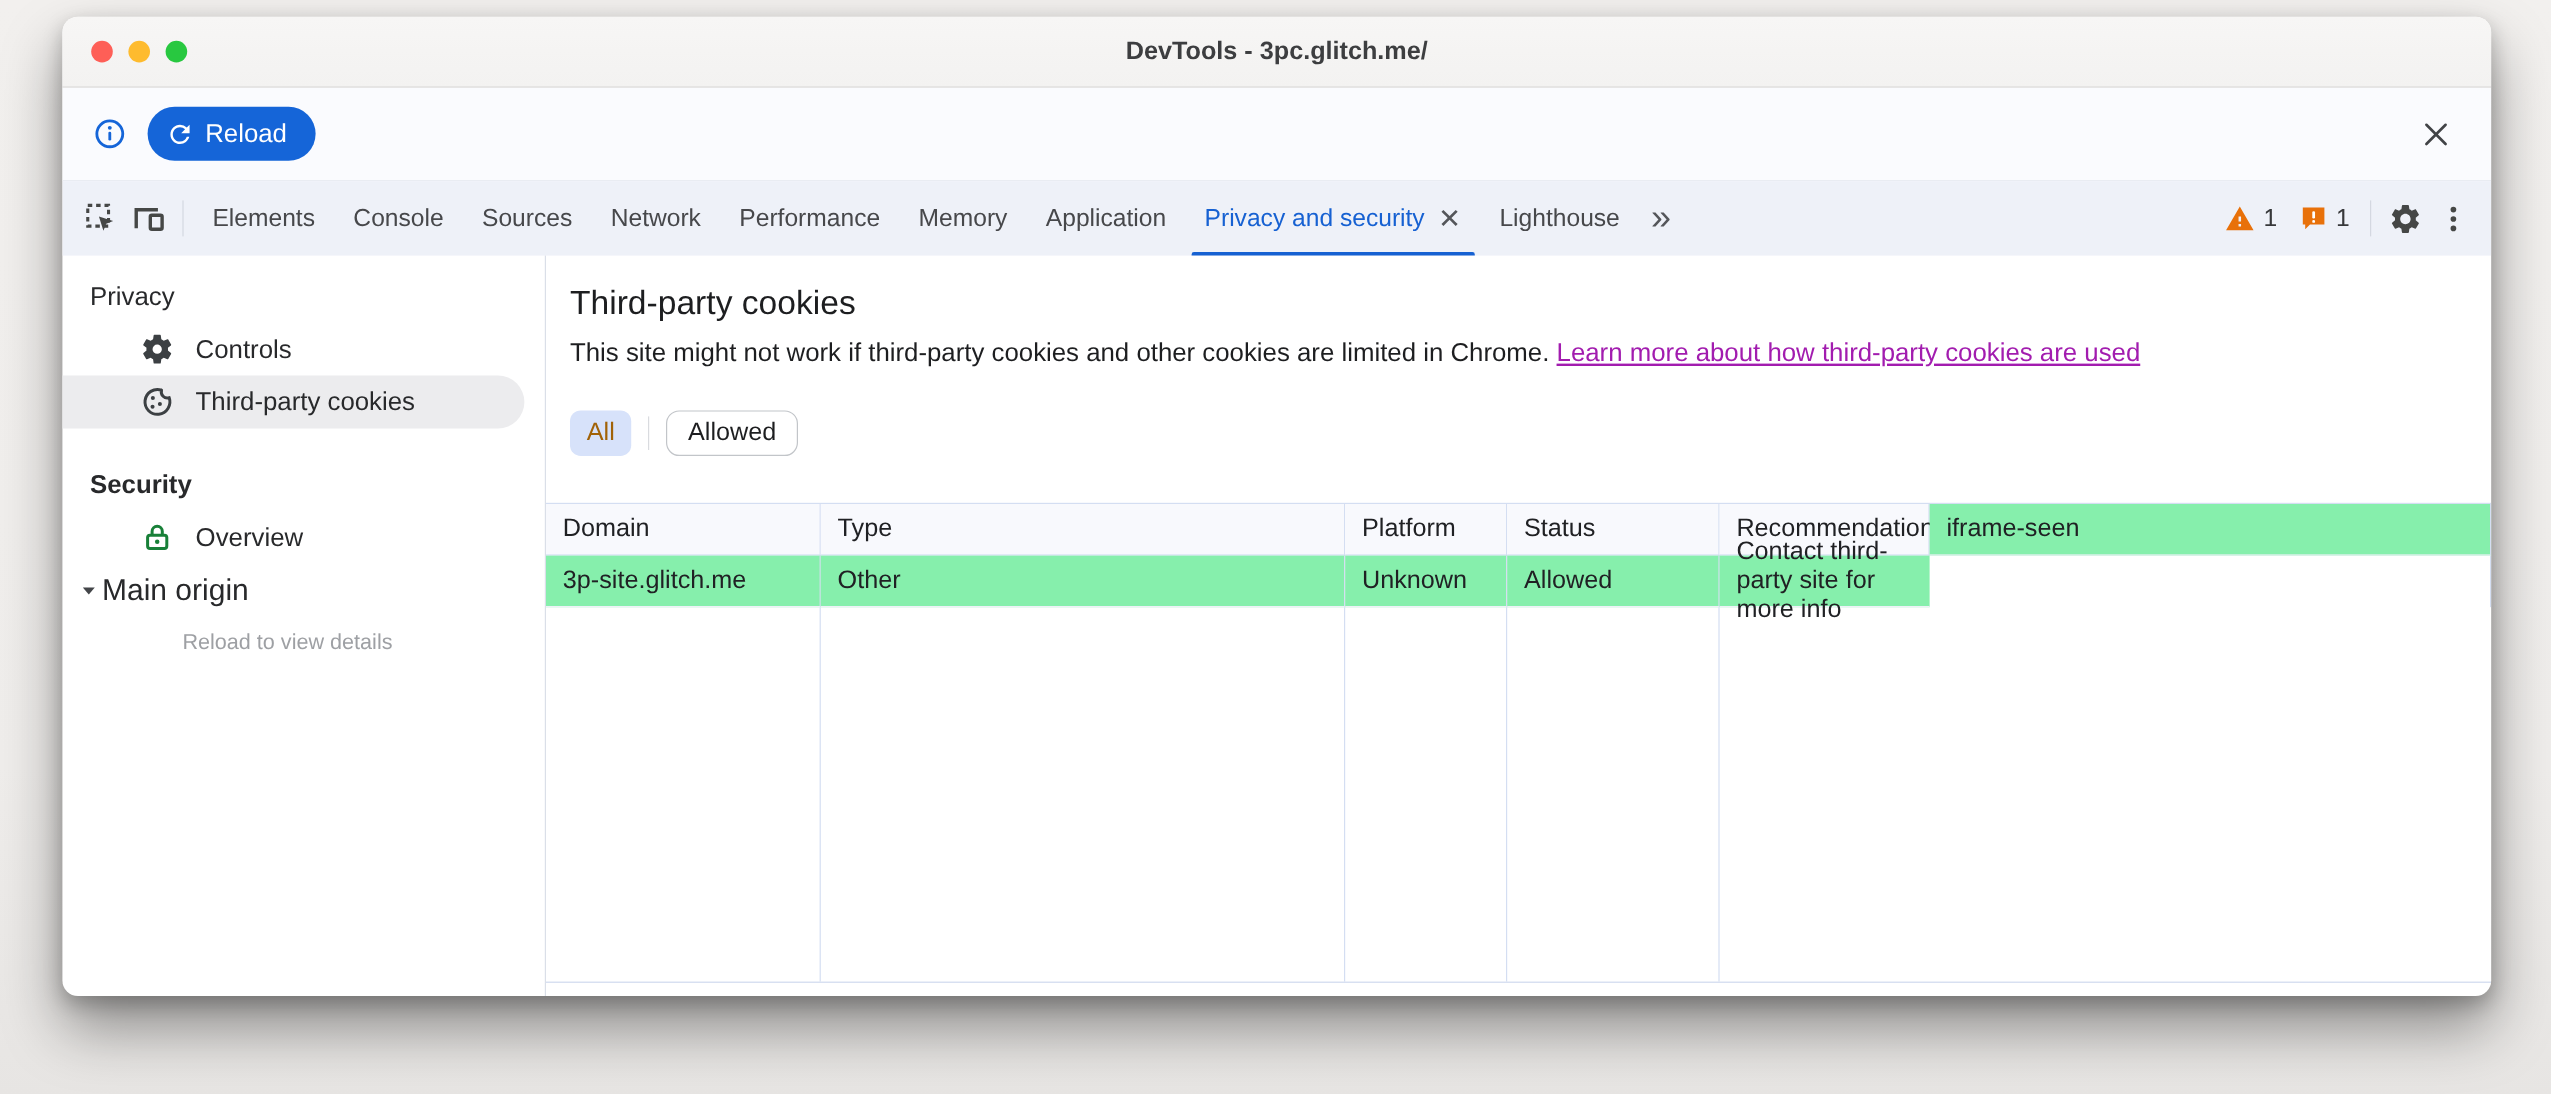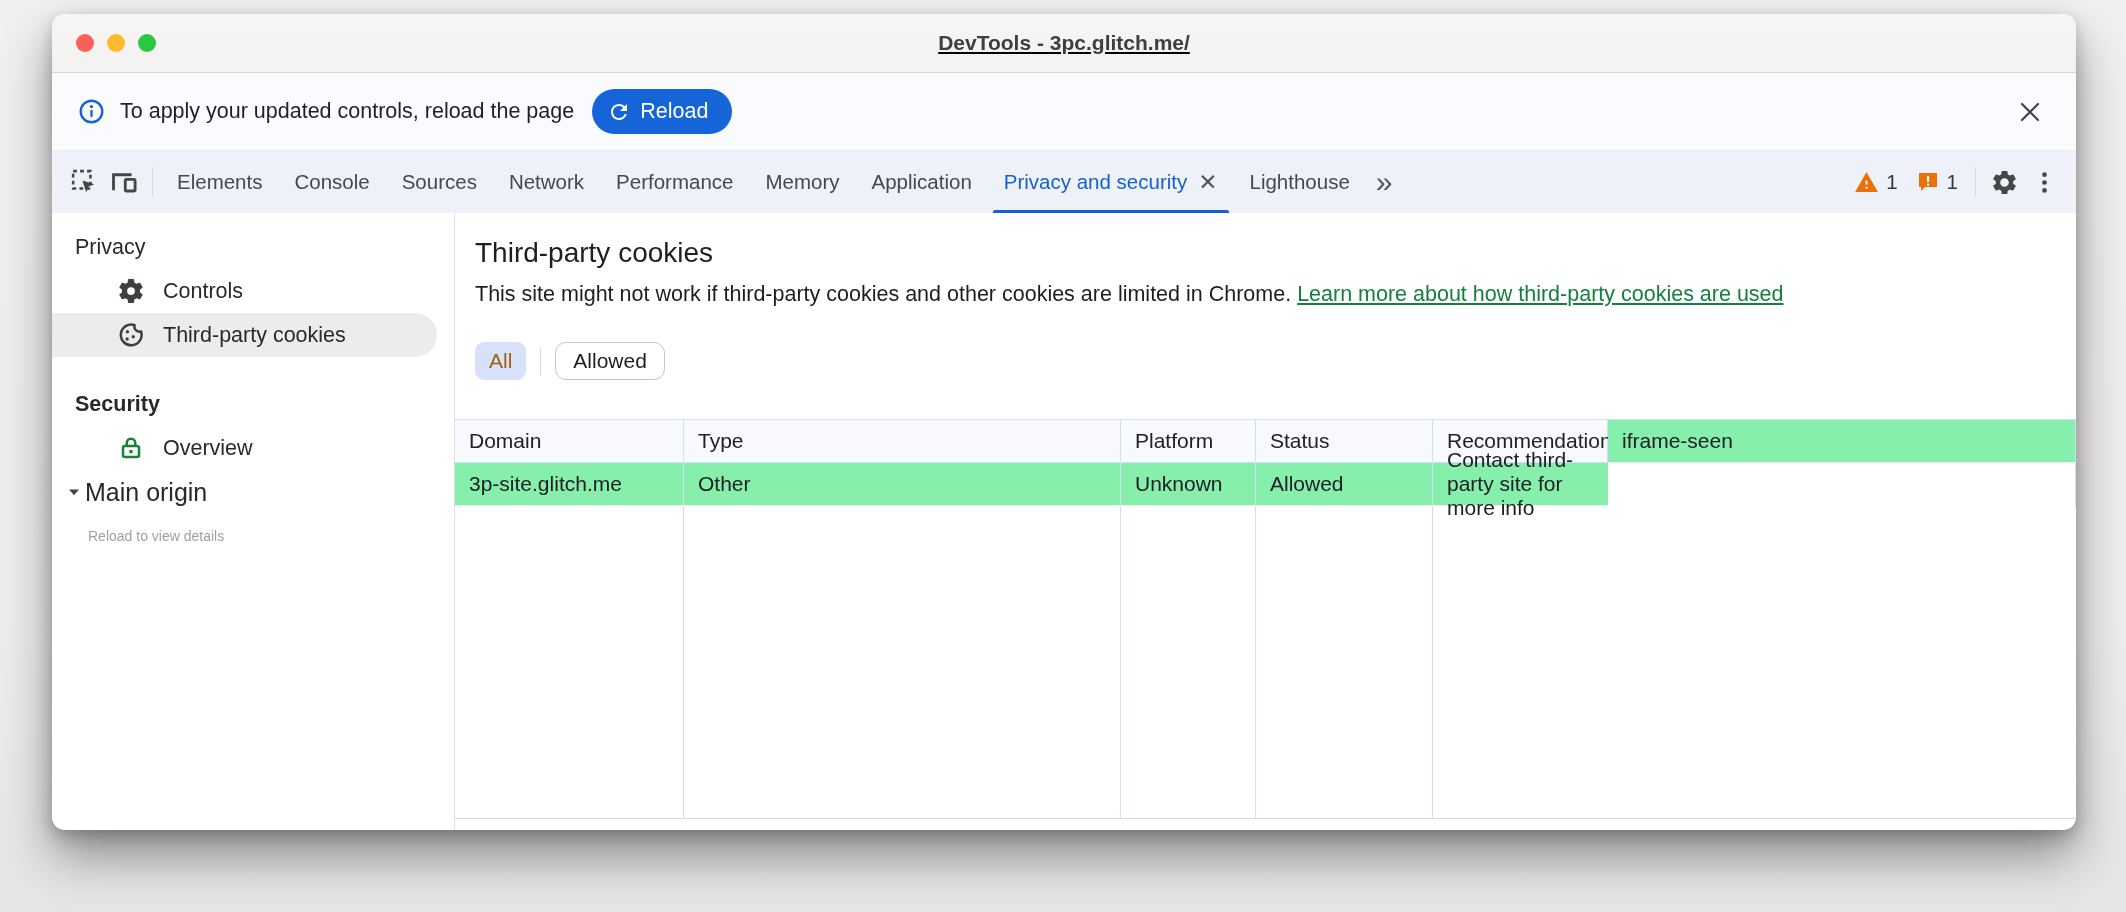--- a/index.html
+++ b/index.html
@@ -8,21 +8,21 @@
   .stage { position:relative; width:2126px; height:912px; overflow:hidden;
            background:linear-gradient(180deg,#f2f0ee 0%, #efedeb 70%, #e7e5e3 100%); }
   .window { position:absolute; left:52px; top:14px; width:2024px; height:816px;
             background:#fff; border-radius:13px; overflow:hidden;
             box-shadow:0 26px 50px rgba(0,0,0,.40), 0 6px 16px rgba(0,0,0,.22);
             display:flex; flex-direction:column; }
 
   
   .titlebar { height:59px; background:linear-gradient(#f7f6f5,#f3f2f1);
               border-bottom:1px solid #d8d6d4; position:relative;
-              display:flex; align-items:center; justify-content:center; flex:none;text-decoration:underline; }
+              display:flex; align-items:center; justify-content:center; flex:none; }
   .traffic { position:absolute; left:24px; top:0; height:100%; display:flex; align-items:center; gap:13px; }
   .light { width:18px; height:18px; border-radius:50%; }
   .light.red{ background:#fe5f57; } .light.yellow{ background:#febb2e; } .light.green{ background:#28c840; }
   .win-title { font-size:21px; font-weight:700; color:#3d3e40; }
 
   
   .infobar { height:78px; background:#fafbfe; border-bottom:1px solid #e9ecf2;
              display:flex; align-items:center; padding:0 26px; flex:none; }
   .infobar-text { font-size:21.5px; color:#1f2022; margin-left:15px; }
   .reload-btn { margin-left:18px; display:flex; align-items:center; gap:9px;
@@ -51,28 +51,28 @@
   .dt-body { flex:1; display:flex; min-height:0;border-radius:13px; }
   .sidebar { width:403px; flex:none; border-right:1px solid #dadfe8; padding-top:13px; }
   .side-heading { height:43px; display:flex; align-items:center; padding-left:23px;
                   font-size:21.5px; color:#28292b; }
   .side-item { height:44px; display:flex; align-items:center; gap:17px;
                padding-left:64px; font-size:21.5px; color:#28292b; cursor:pointer; }
   .side-item.selected { background:#ececee; border-radius:0 24px 24px 0; width:385px; }
   .side-sec2 { margin-top:26px;font-weight:bold; }
   .tree-item { height:44px; display:flex; align-items:center; gap:1px;
                padding-left:12px; font-size:25px; color:#28292b; cursor:pointer; }
-  .tree-child { height:43px; display:flex; align-items:center; padding-left:36px;
-                font-size:14px; color:#9ea0a4; }
+  .tree-child { height:43px; display:flex; align-items:center; padding-left:100px;
+                font-size:18px; color:#9ea0a4; }
 
   
   .main { flex:1; min-width:0; display:flex; flex-direction:column; }
   .main-title { margin:23px 0 0 20px; font-size:28px; font-weight:500; color:#1d1e20; line-height:34px; }
   .main-desc { margin:11px 0 0 20px; font-size:21.5px; color:#1d1e20; line-height:26px; }
-  .learn-link { color:#15803d; text-decoration:underline; cursor:pointer; }
+  .learn-link { color:#a21caf; text-decoration:underline; cursor:pointer; }
   .chips { margin:35px 0 0 20px; display:flex; align-items:center; gap:14px; height:38px; }
   .chip-all { background:#d7e2fa; color:#a16207; border-radius:9px; height:38px;
               padding:0 14px; font-size:21px; font-weight:500; display:flex; align-items:center; cursor:pointer; }
   .chip-div { width:1px; height:28px; background:#d9dbdf; }
   .chip-outline { background:#fff; border:1.5px solid #c2c5c9; border-radius:11px; height:38px;
                   padding:0 17px; font-size:21px; color:#1d1e20; display:flex; align-items:center; cursor:pointer; }
 
   .grid { margin-top:39px; margin-bottom:11px; flex:1; display:grid;
           grid-template-columns:229px 437px 135px 177px 175px 1fr;
           grid-template-rows:43px 43px 1fr;
@@ -104,21 +104,20 @@
     </div>
 
     <div class="infobar">
       <span>
         <svg width="27" height="27" viewBox="0 0 24 24">
           <circle cx="12" cy="12" r="9.6" fill="none" stroke="#1565d8" stroke-width="2.1"></circle>
           <circle cx="12" cy="7.6" r="1.45" fill="#1565d8"></circle>
           <rect x="10.95" y="10.4" width="2.1" height="6.6" rx="1" fill="#1565d8"></rect>
         </svg>
       </span>
-      <span class="infobar-text">To apply your updated controls, reload the page</span>
       <button class="reload-btn">
         <span>
           <svg width="24" height="24" viewBox="0 0 24 24">
             <path fill="#ffffff" d="M17.65 6.35A7.96 7.96 0 0 0 12 4c-4.42 0-7.99 3.58-8 8s3.57 8 8 8c3.73 0 6.84-2.55 7.73-6h-2.08A5.99 5.99 0 0 1 12 18c-3.31 0-6-2.69-6-6s2.69-6 6-6c1.66 0 3.14.69 4.22 1.78L13 11h7V4l-2.35 2.35z"></path>
           </svg>
         </span>
         <span>Reload</span>
       </button>
       <span class="infobar-close">
         <svg width="24" height="24" viewBox="0 0 24 24">

